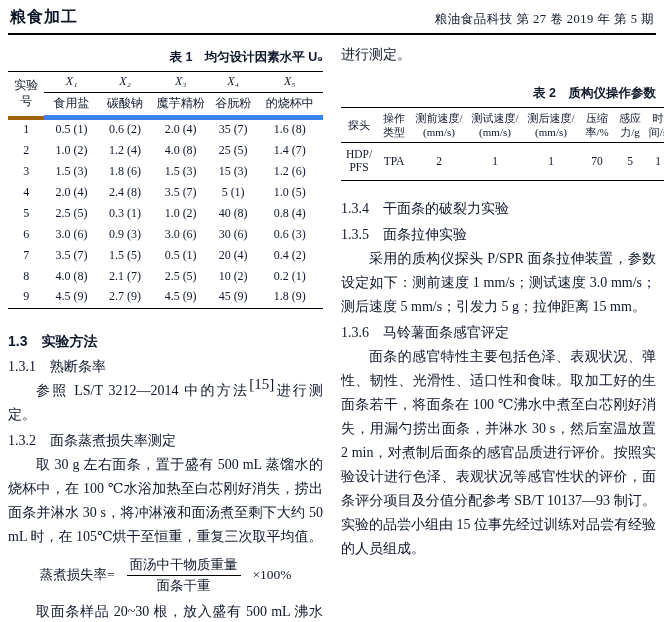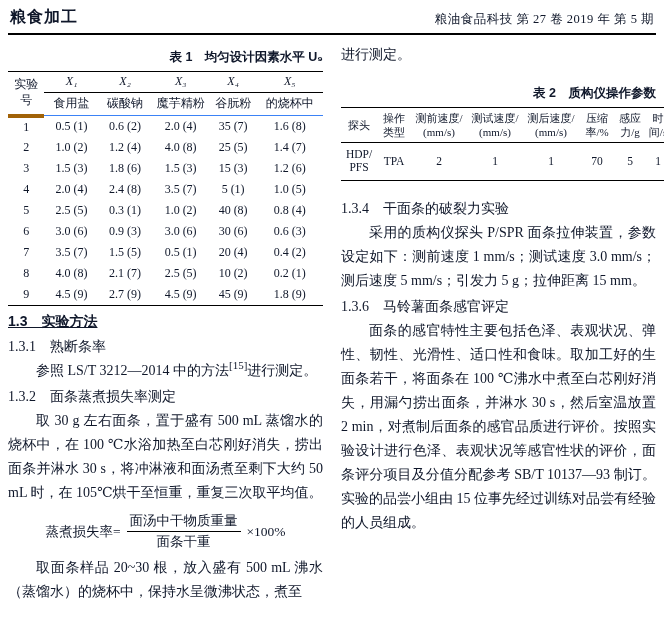--- a/index.html
+++ b/index.html
@@ -25,21 +25,21 @@
     font-weight: bold; font-size: 16px; letter-spacing: 1px;
   }
   .runhead .right { font-size: 12.5px; letter-spacing: 0.5px; }
 
   
   .columns { display: flex; gap: 18px; padding-top: 8px; }
   .col { flex: 1 1 0; min-width: 0; }
 
   p.body { line-height: 24px; text-align: justify; }
   p.indent { text-indent: 2em; }
-  sup.cite { font-size: 11px; vertical-align: super; line-height: 0; }
+  sup.cite { font-size: 15px; vertical-align: super; line-height: 0; }
 
   h3.sec-bold {
     font-family: "Liberation Sans", "DejaVu Sans", sans-serif;
     font-weight: bold; font-size: 14px; line-height: 24px; margin-top: 2px;
   }
   h4.sec {
     font-weight: normal; font-size: 14px; line-height: 24px; margin-top: 2px;
   }
 
   
@@ -49,36 +49,36 @@
     margin: 6px 0 5px 0;
   }
   table { border-collapse: collapse; width: 100%; table-layout: fixed; }
   th, td { font-weight: normal; text-align: center; vertical-align: middle; }
 
   .t1 { border-top: 1.6px solid #000; border-bottom: 1.6px solid #000; font-size: 12px; }
   .t1 th, .t1 td { padding: 2px 0 3px 0; }
   .t1 td { height: 21px; }
   .t1 .corner { white-space: pre-line; line-height: 16px; border-bottom: 4px solid #a16207; width: 36px; }
   .t1 .xcol { font-style: italic; border-bottom: 0.8px solid #000; font-size: 12px; }
-  .t1 .subrow th { border-bottom: 1px solid #3b82f6; }
+  .t1 .subrow th { border-bottom: 5px solid #3b82f6; }
   .t1 col.c1 { width: 36px; } .t1 col.c2 { width: 54px; } .t1 col.c3 { width: 52px; }
   .t1 col.c4 { width: 58px; } .t1 col.c5 { width: 46px; } .t1 col.c6 { width: 66px; }
 
   .t2 { border-top: 1.6px solid #000; border-bottom: 1.6px solid #000; font-size: 11px; margin-top: 2px; }
   .t2 th { padding: 3px 1px; line-height: 14px; border-bottom: 1px solid #000; word-break: break-all; }
   .t2 td { padding: 5px 1px 6px 1px; font-size: 11.5px; }
   .t2 tbody td:first-child { white-space: pre-line; line-height: 13px; }
   .t2 col.k1 { width: 36px; } .t2 col.k2 { width: 34px; } .t2 col.k3 { width: 56px; }
   .t2 col.k4 { width: 56px; } .t2 col.k5 { width: 56px; } .t2 col.k6 { width: 36px; }
   .t2 col.k7 { width: 30px; } .t2 col.k8 { width: 26px; }
 
   
   .formula {
     display: flex; align-items: center; justify-content: center;
-    gap: 6px; font-size: 13.5px; margin: 7px 0 5px 0;
+    gap: 12px; font-size: 13.5px; margin: 7px 0 5px 0;
   }
   .frac { display: inline-flex; flex-direction: column; align-items: center; line-height: 18px; }
   .frac .num { border-bottom: 1.2px solid #000; padding: 0 3px 1px 3px; }
   .frac .den { padding-top: 1px; }
 
   .spacer-top { height: 12px; }
 </style>
 </head>
 <body>
 
@@ -191,21 +191,21 @@
               <td>9</td>
               <td>4.5 (9)</td>
               <td>2.7 (9)</td>
               <td>4.5 (9)</td>
               <td>45 (9)</td>
               <td>1.8 (9)</td>
             </tr>
           </tbody>
       </table>
 
-      <h3 class="sec-bold" style="margin-top:3px;text-decoration:underline;">1.3　实验方法</h3>
+      <h3 class="sec-bold" style="margin-top:20px;">1.3　实验方法</h3>
       <h4 class="sec">1.3.1　熟断条率</h4>
       <p class="body indent"><span>参照 LS/T 3212—2014 中的方法</span><sup class="cite">[15]</sup><span>进行测定。</span></p>
       <h4 class="sec">1.3.2　面条蒸煮损失率测定</h4>
       <p class="body indent">取 30 g 左右面条，置于盛有 500 mL 蒸馏水的烧杯中，在 100 ℃水浴加热至白芯刚好消失，捞出面条并淋水 30 s，将冲淋液和面汤煮至剩下大约 50 mL 时，在 105℃烘干至恒重，重复三次取平均值。</p>
 
       <div class="formula">
         <span>蒸煮损失率=</span>
         <span class="frac">
           <span class="num">面汤中干物质重量</span>
           <span class="den">面条干重</span>
@@ -255,19 +255,20 @@
               <td>1</td>
               <td>1</td>
               <td>70</td>
               <td>5</td>
               <td>1</td>
             </tr>
           </tbody>
       </table>
 
       <h4 class="sec" style="margin-top:16px;">1.3.4　干面条的破裂力实验</h4>
+      <h4 class="sec">1.3.5　面条拉伸实验</h4>
       <p class="body indent">采用的质构仪探头 P/SPR 面条拉伸装置，参数设定如下：测前速度 1 mm/s；测试速度 3.0 mm/s；测后速度 5 mm/s；引发力 5 g；拉伸距离 15 mm。</p>
       <h4 class="sec">1.3.6　马铃薯面条感官评定</h4>
       <p class="body indent">面条的感官特性主要包括色泽、表观状况、弹性、韧性、光滑性、适口性和食味。取加工好的生面条若干，将面条在 100 ℃沸水中煮至白芯刚好消失，用漏勺捞出面条，并淋水 30 s，然后室温放置 2 min，对煮制后面条的感官品质进行评价。按照实验设计进行色泽、表观状况等感官性状的评价，面条评分项目及分值分配参考 SB/T 10137—93 制订。实验的品尝小组由 15 位事先经过训练对品尝有经验的人员组成。</p>
     </div>
 
   </div>
 </div>
 
 </body></html>

